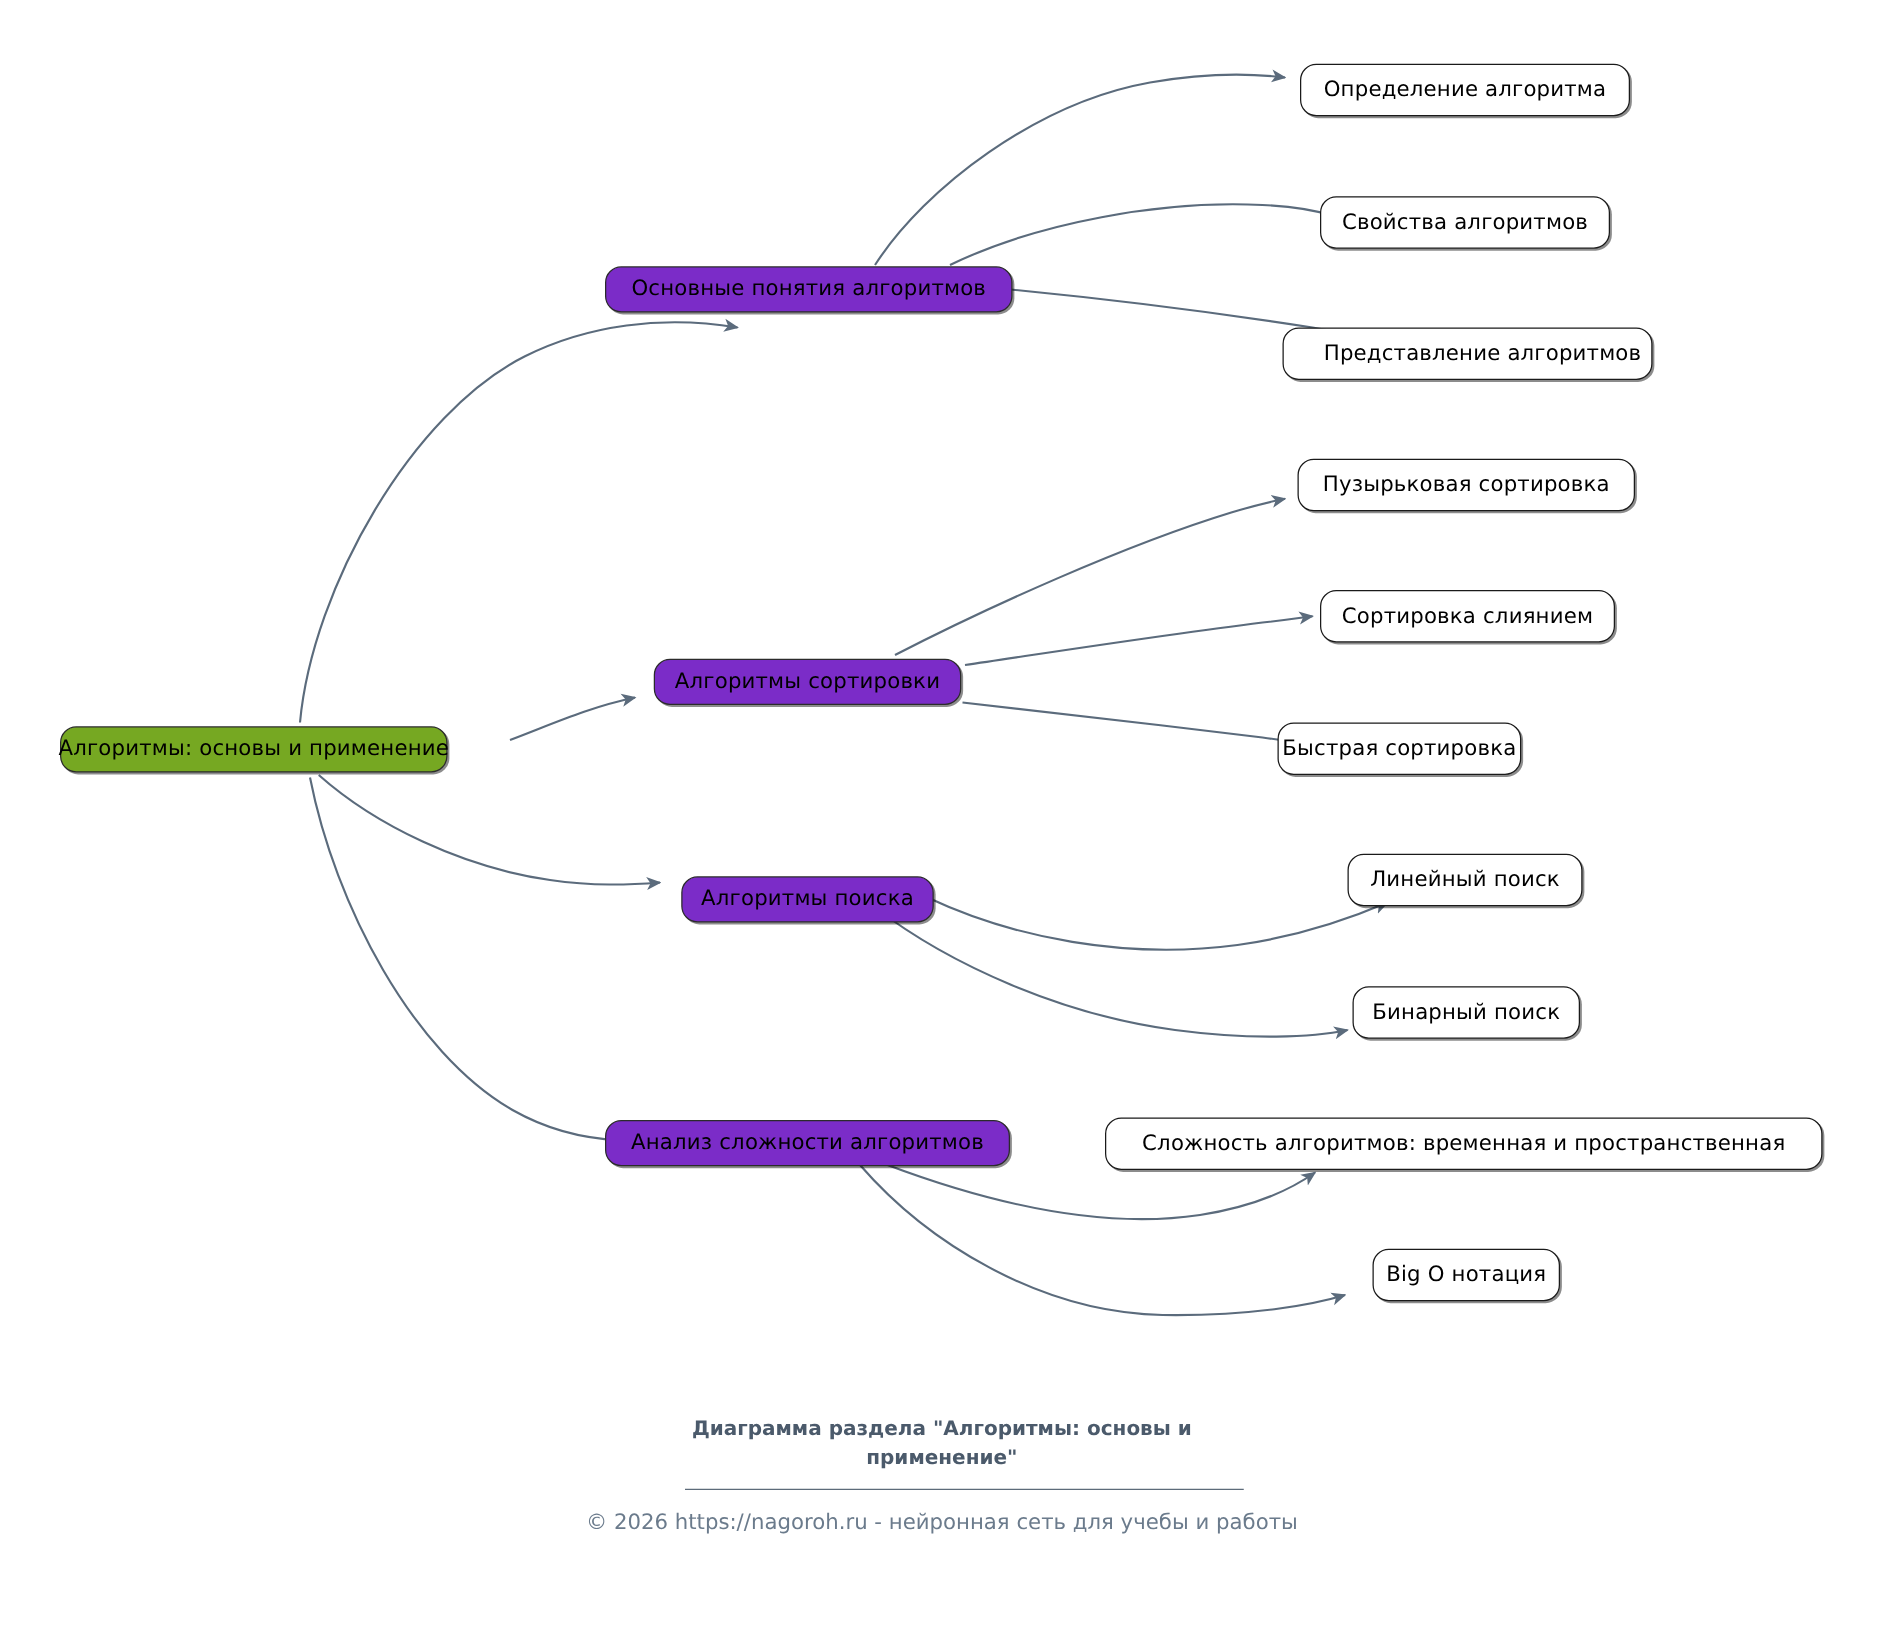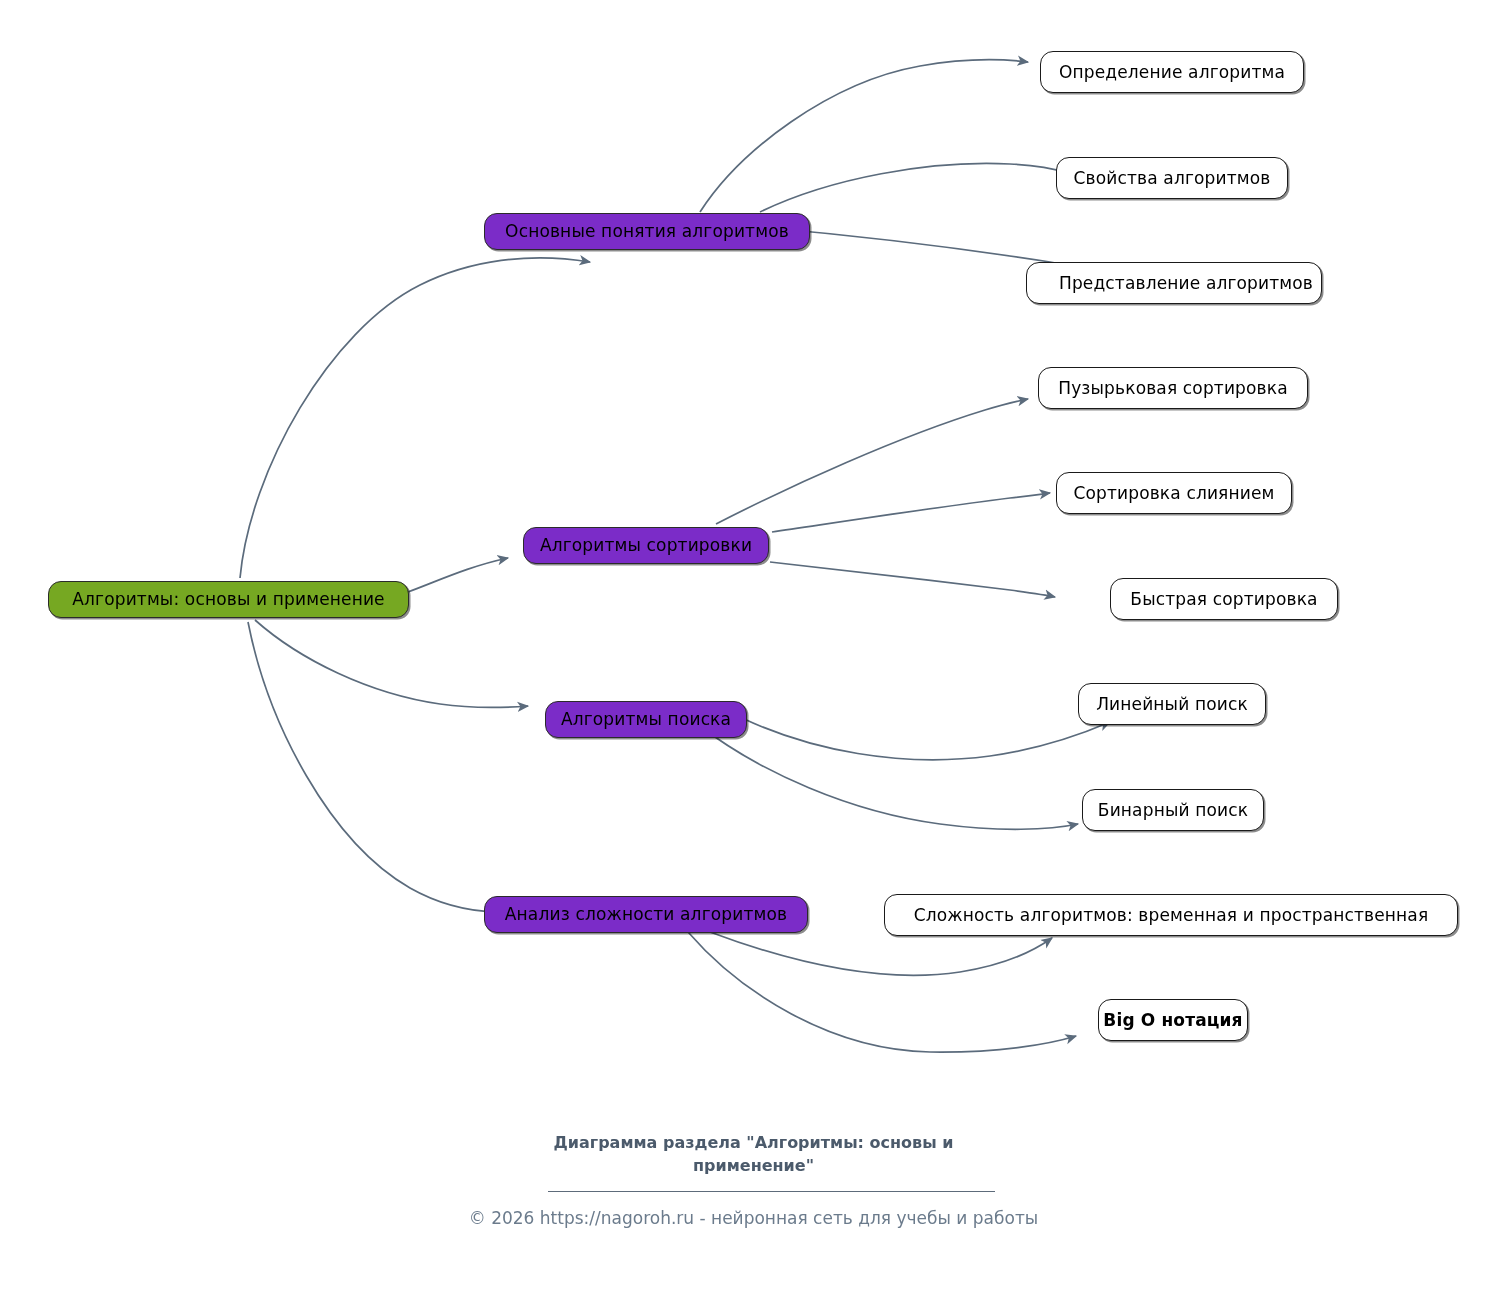--- a/index.html
+++ b/index.html
@@ -119,21 +119,21 @@
       <path d="M 770 562 C 840 570 930 580 1010 590 C 1032 593 1046 595 1055 597"></path>
 
       <path d="M 742 718 C 810 750 900 768 990 756 C 1040 749 1082 734 1110 722"></path>
       <path d="M 700 726 C 760 772 850 812 940 824 C 1000 832 1050 830 1078 824"></path>
 
       <path d="M 710 932 C 790 962 880 984 960 972 C 1005 965 1035 950 1052 938"></path>
       <path d="M 688 932 C 740 992 830 1050 930 1052 C 1000 1053 1050 1044 1076 1036"></path>
     </g>
   </svg>
 
-  <div class="node root" style="left:48px; top:581px; width:361px; height:37px;">
+  <div class="node root" style="left:48px; top:581px; width:310px; height:37px;">
     <span>Алгоритмы: основы и применение</span>
   </div>
 
   <div class="node branch" style="left:484px; top:213px; width:326px; height:37px;">
     <span>Основные понятия алгоритмов</span>
   </div>
   <div class="node leaf" style="left:1040px; top:51px; width:264px; height:42px;">
     <span>Определение алгоритма</span>
   </div>
   <div class="node leaf" style="left:1056px; top:157px; width:232px; height:42px;">
@@ -145,41 +145,41 @@
 
   <div class="node leaf" style="left:1038px; top:367px; width:270px; height:42px;">
     <span>Пузырьковая сортировка</span>
   </div>
   <div class="node branch" style="left:523px; top:527px; width:246px; height:37px;">
     <span>Алгоритмы сортировки</span>
   </div>
   <div class="node leaf" style="left:1056px; top:472px; width:236px; height:42px;">
     <span>Сортировка слиянием</span>
   </div>
-  <div class="node leaf" style="left:1110px; top:578px; width:228px; height:42px;">
+  <div class="node leaf" style="left:1022px; top:578px; width:195px; height:42px;">
     <span>Быстрая сортировка</span>
   </div>
 
   <div class="node branch" style="left:545px; top:685px; width:202px; height:37px;margin-top:16px;">
     <span>Алгоритмы поиска</span>
   </div>
   <div class="node leaf" style="left:1078px; top:683px; width:188px; height:42px;">
     <span>Линейный поиск</span>
   </div>
   <div class="node leaf" style="left:1082px; top:789px; width:182px; height:42px;">
     <span>Бинарный поиск</span>
   </div>
 
   <div class="node branch" style="left:484px; top:896px; width:324px; height:37px;">
     <span>Анализ сложности алгоритмов</span>
   </div>
   <div class="node leaf" style="left:884px; top:894px; width:574px; height:42px;">
     <span>Сложность алгоритмов: временная и пространственная</span>
   </div>
-  <div class="node leaf" style="left:1098px; top:999px; width:150px; height:42px;font-weight:bold;">
+  <div class="node leaf" style="left:1098px; top:999px; width:150px; height:42px;">
     <span>Big O нотация</span>
   </div>
 
   <div id="caption">
     <span class="cap-line">Диаграмма раздела "Алгоритмы: основы и</span>
     <span class="cap-line">применение"</span>
   </div>
 
   <div id="divider"></div>
 

